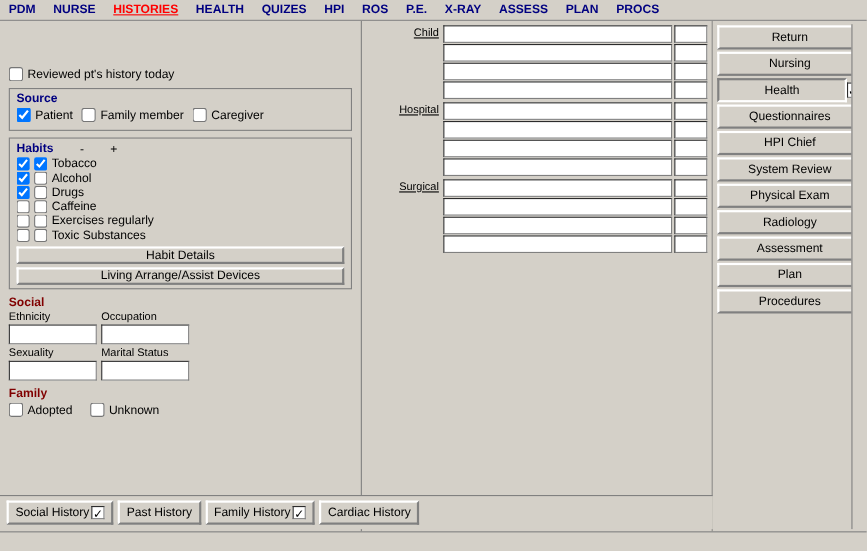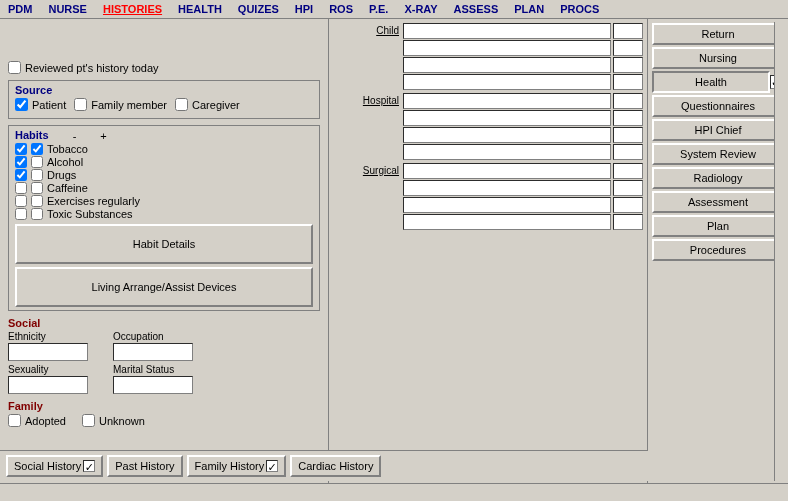--- a/index.html
+++ b/index.html
@@ -119,40 +119,40 @@
       align-items: center;
       gap: 4px;
       margin-bottom: 1px;
     }
     .habit-row input[type="checkbox"] { width: 12px; height: 12px; }
 
     .btn {
       background: #d4d0c8;
       border: 2px solid;
       border-color: #ffffff #808080 #808080 #ffffff;
-      padding: 12px 8px;
+      padding: 0 8px;
       font-size: 11px;
       cursor: pointer;
       display: inline-block;
     }
 
     .buttons-row {
       display: flex;
       flex-direction: column;
       gap: 3px;
       margin-top: 4px;
     }
 
     
     .social-group, .family-group {
       margin-bottom: 6px;
     }
     .field-pair {
       display: flex;
-      gap: 25px;
+      gap: 4px;
       margin-bottom: 3px;
     }
     .field-item {
       display: flex;
       flex-direction: column;
     }
     .field-item label { font-size: 10px; margin-bottom: 1px; }
     .field-item input[type="text"] {
       width: 80px;
       height: 18px;
@@ -491,20 +491,21 @@
   <div class="right-panel">
     <button class="right-btn">Return</button>
     <button class="right-btn">Nursing</button>
     <div class="right-btn-row">
       <button class="right-btn active">Health</button>
       <div class="checkbox-indicator">✓</div>
     </div>
     <button class="right-btn">Questionnaires</button>
     <button class="right-btn">HPI Chief</button>
     <button class="right-btn">System Review</button>
+    <button class="right-btn">Physical Exam</button>
     <button class="right-btn">Radiology</button>
     <button class="right-btn">Assessment</button>
     <button class="right-btn">Plan</button>
     <button class="right-btn">Procedures</button>
   </div>
 </div>
 
 <div class="bottom-nav">
   <button class="nav-btn">
     <span>Social History</span>

